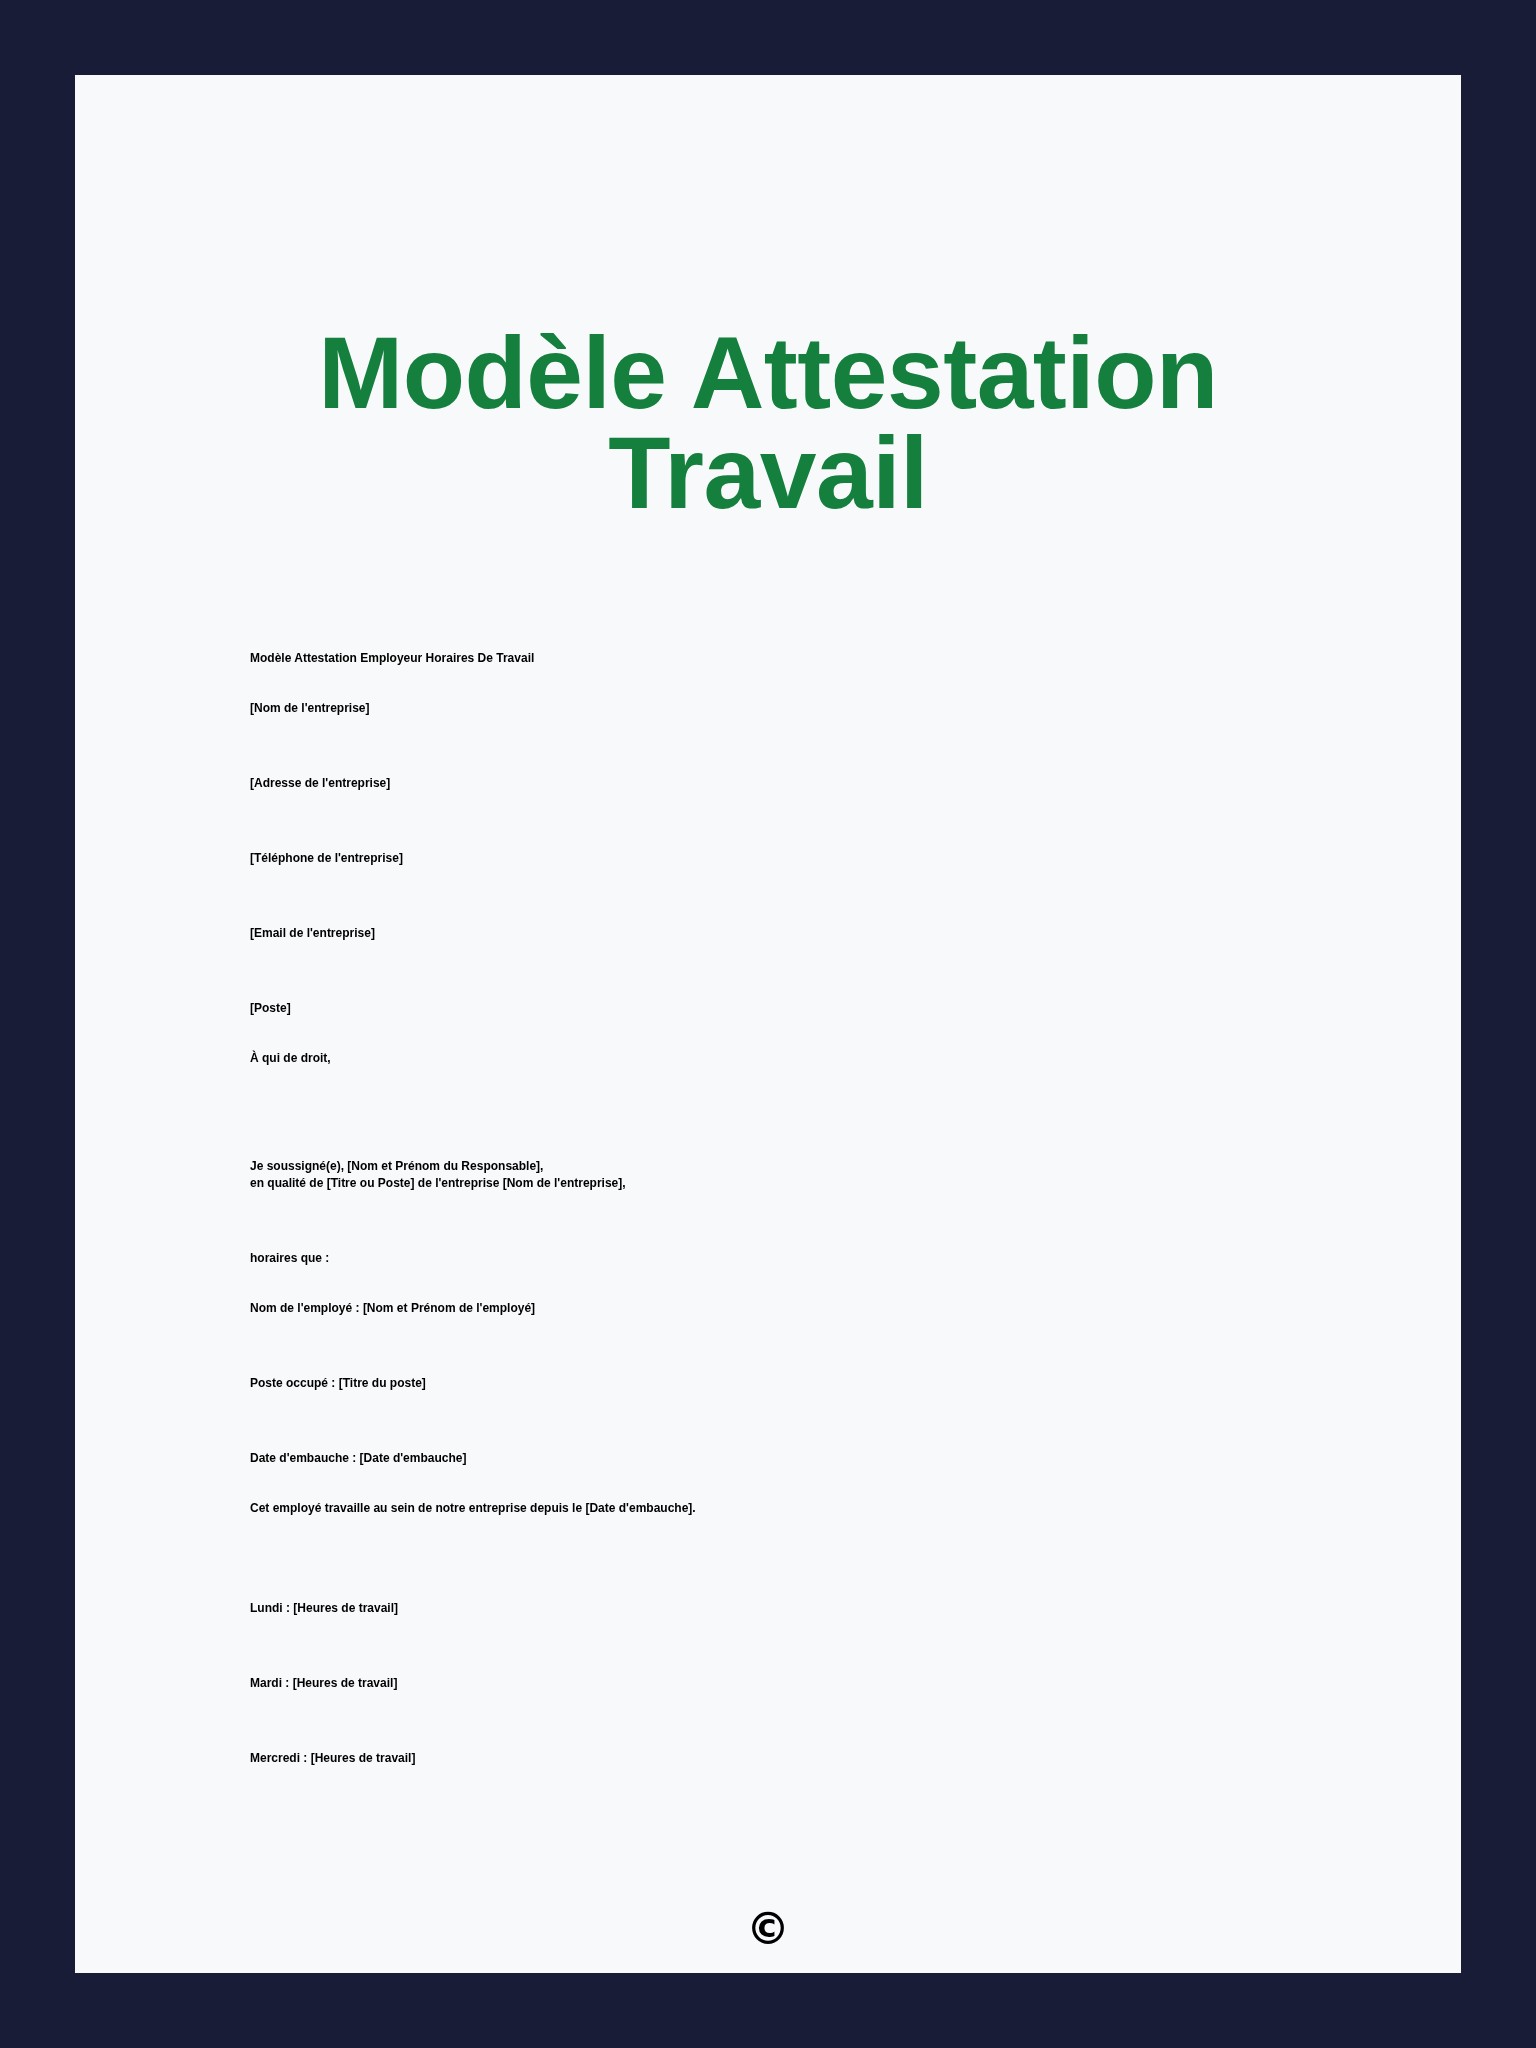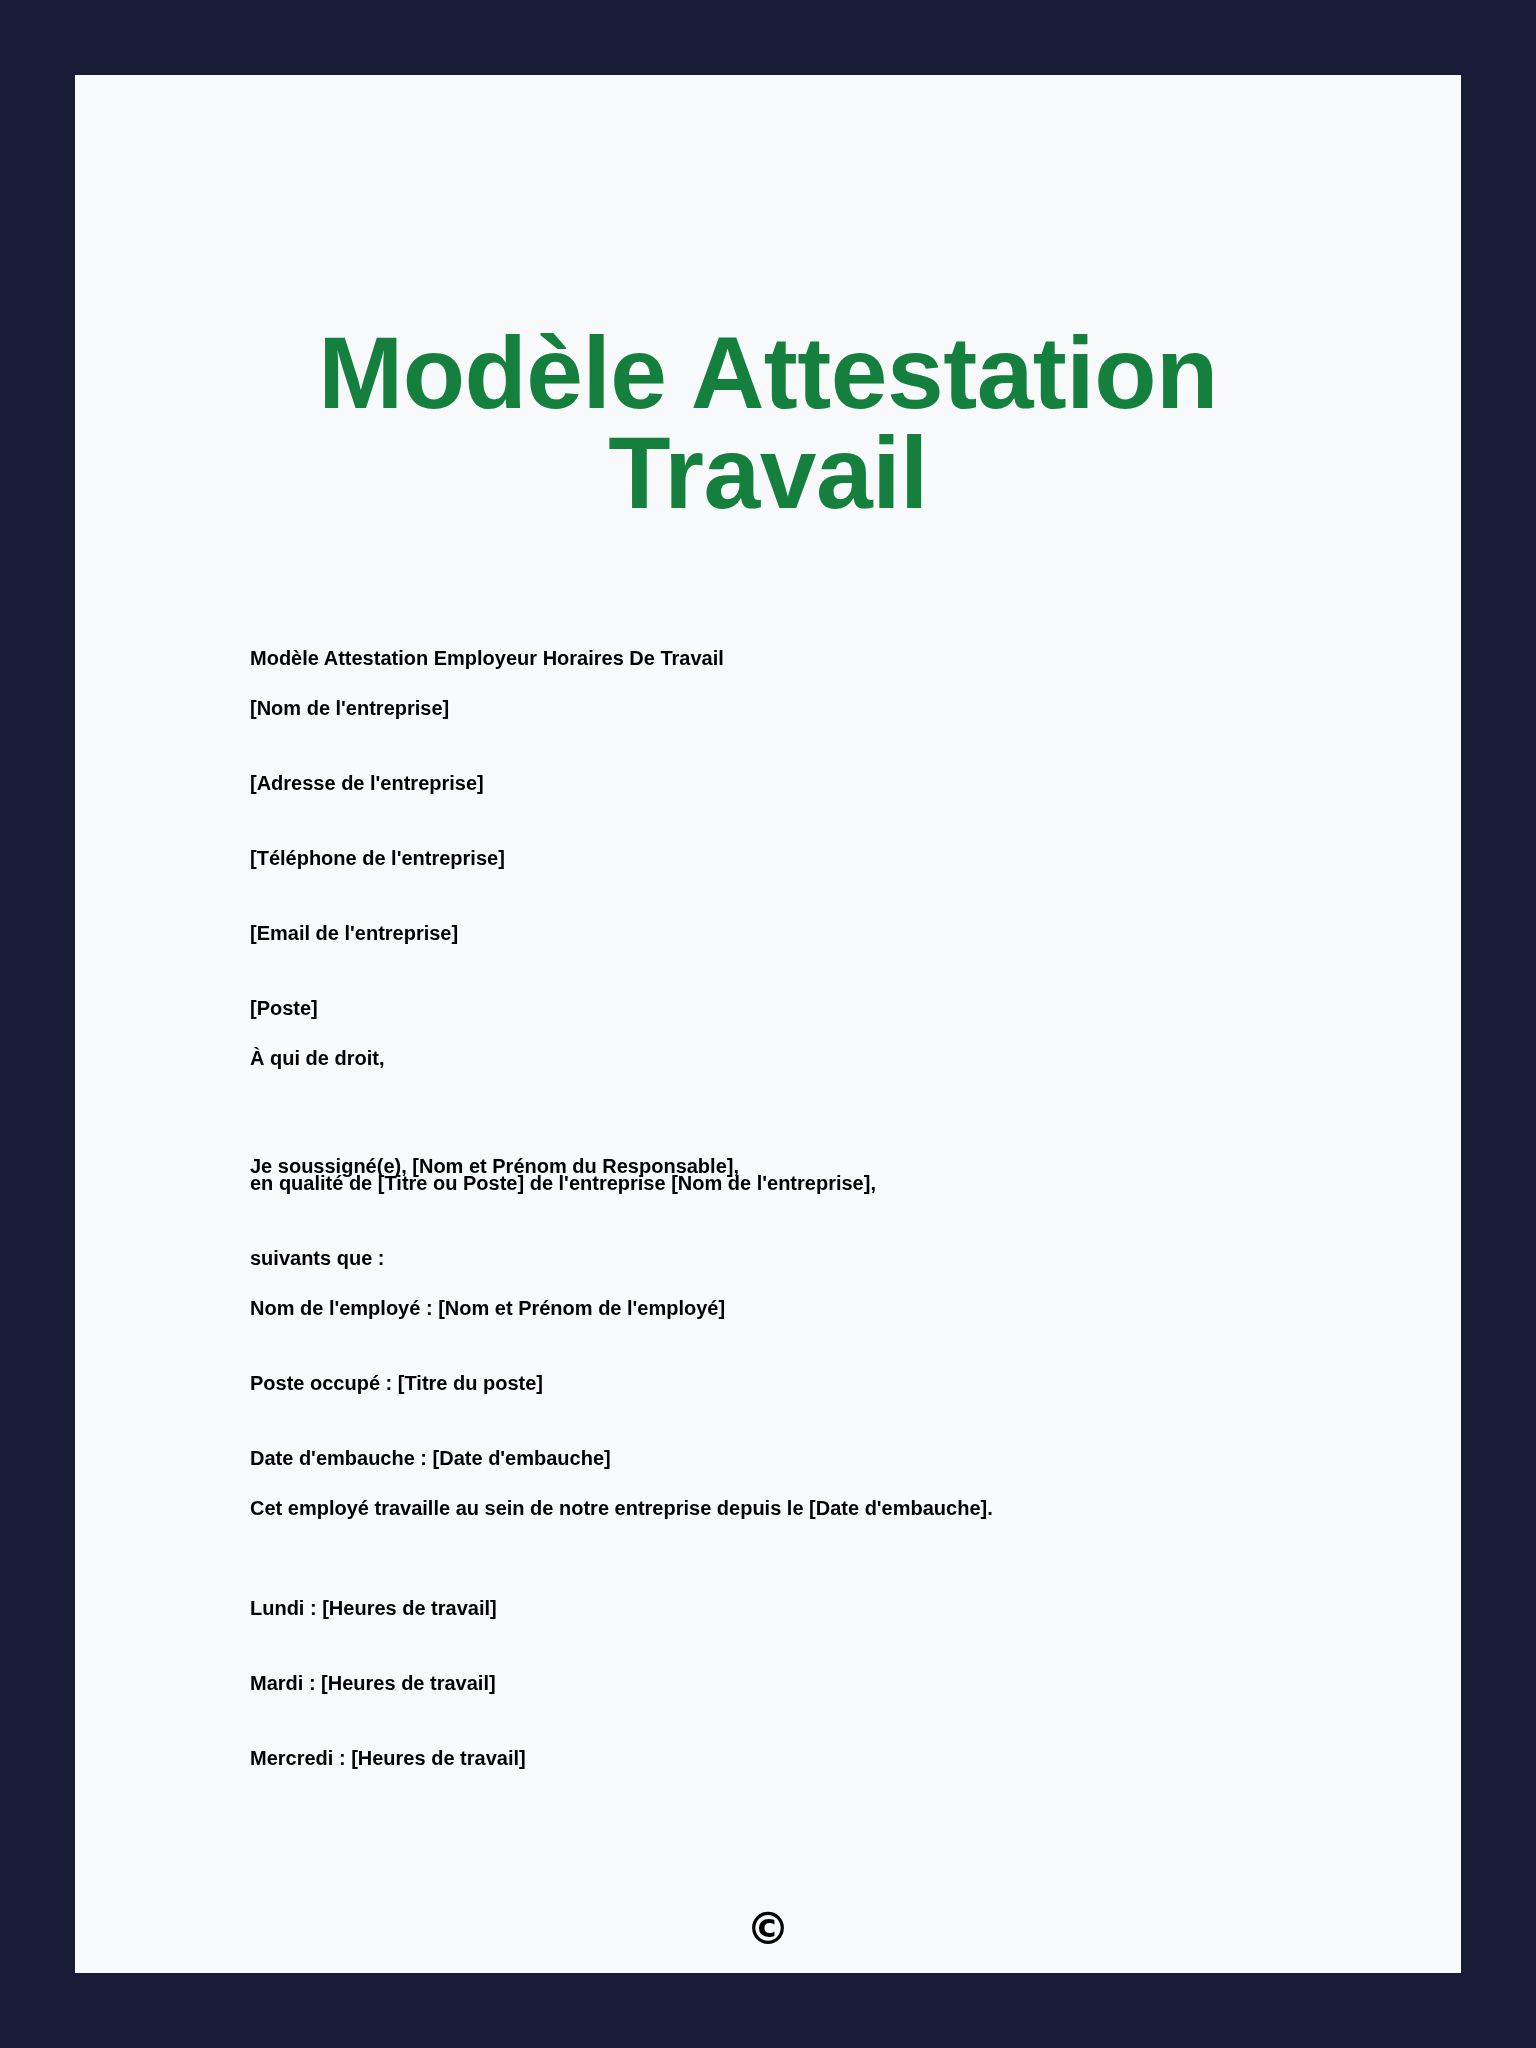--- a/index.html
+++ b/index.html
@@ -38,21 +38,21 @@
   }
   .title span {
     display: block;
   }
   .body-line {
     position: absolute;
     left: 175px;
     margin: 0;
     font-family: "Liberation Sans", sans-serif;
     font-weight: bold;
-    font-size: 20px;
+    font-size: 12px;
     line-height: 22px;
     color: #000;
     white-space: nowrap;
   }
   .copyright {
     position: absolute;
     left: 0;
     width: 1386px;
     top: 1832px;
     text-align: center;
@@ -75,21 +75,21 @@
 
   <p class="body-line" style="top:572px">Modèle Attestation Employeur Horaires De Travail</p>
   <p class="body-line" style="top:622px">[Nom de l'entreprise]</p>
   <p class="body-line" style="top:697px">[Adresse de l'entreprise]</p>
   <p class="body-line" style="top:772px">[Téléphone de l'entreprise]</p>
   <p class="body-line" style="top:847px">[Email de l'entreprise]</p>
   <p class="body-line" style="top:922px">[Poste]</p>
   <p class="body-line" style="top:972px">À qui de droit,</p>
   <p class="body-line" style="top:1080px">Je soussigné(e), [Nom et Prénom du Responsable],</p>
   <p class="body-line" style="top:1097px">en qualité de [Titre ou Poste] de l'entreprise [Nom de l'entreprise],</p>
-  <p class="body-line" style="top:1172px">suivants que :</p>
+  <p class="body-line" style="top:1172px">horaires que :</p>
   <p class="body-line" style="top:1222px">Nom de l'employé : [Nom et Prénom de l'employé]</p>
   <p class="body-line" style="top:1297px">Poste occupé : [Titre du poste]</p>
   <p class="body-line" style="top:1372px">Date d'embauche : [Date d'embauche]</p>
   <p class="body-line" style="top:1422px">Cet employé travaille au sein de notre entreprise depuis le [Date d'embauche].</p>
   <p class="body-line" style="top:1522px">Lundi : [Heures de travail]</p>
   <p class="body-line" style="top:1597px">Mardi : [Heures de travail]</p>
   <p class="body-line" style="top:1672px">Mercredi : [Heures de travail]</p>
 
   <div class="copyright">©</div>
 </div>

